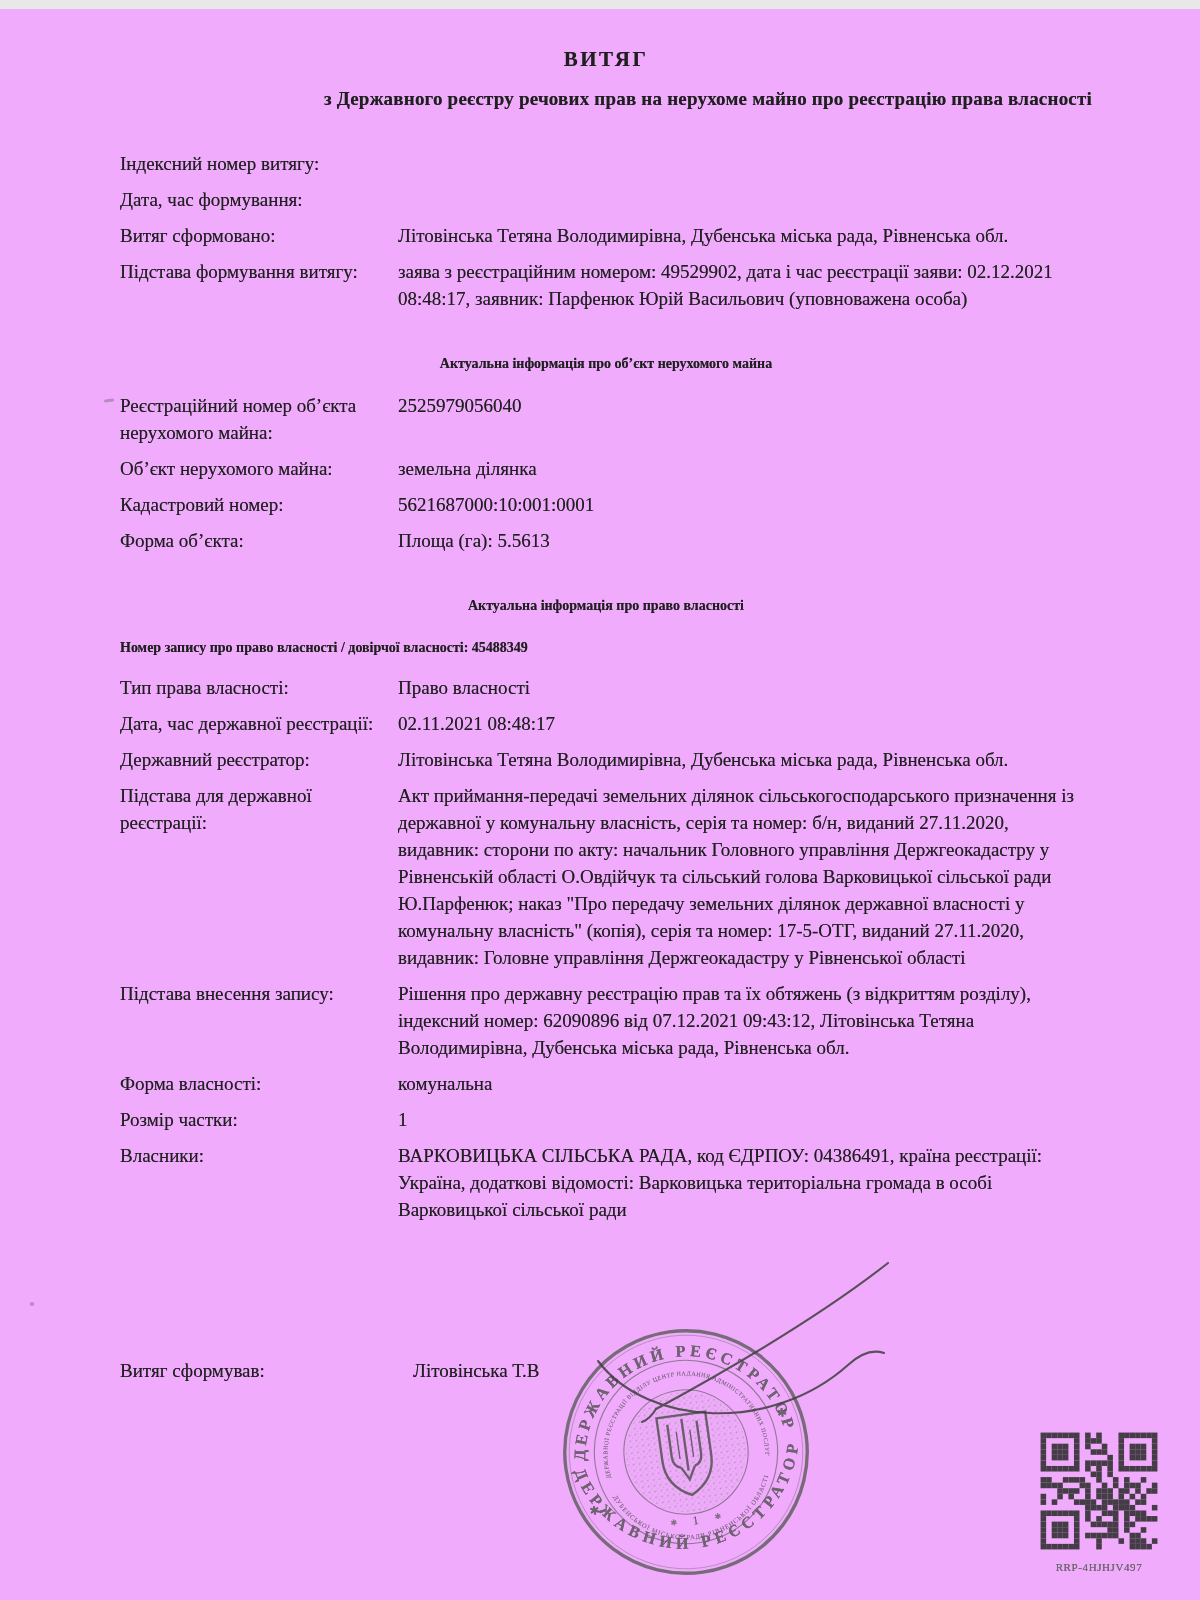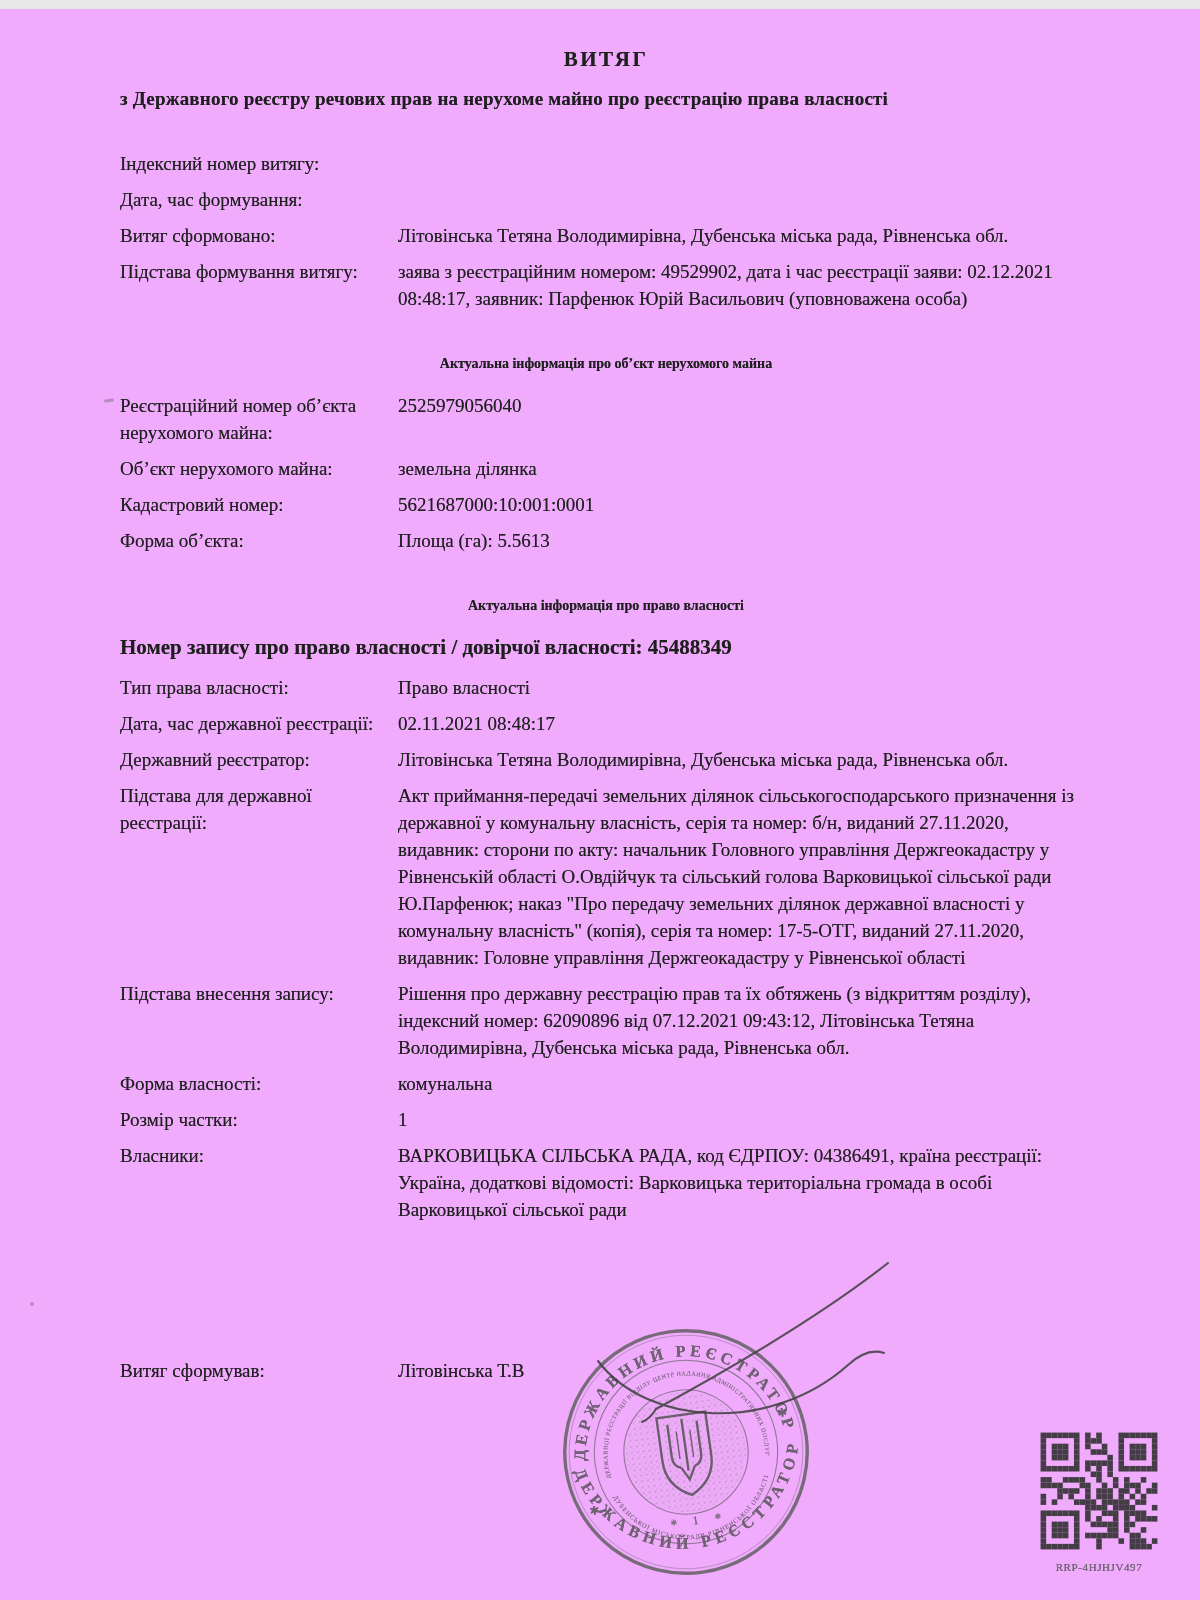--- a/index.html
+++ b/index.html
@@ -5,28 +5,28 @@
   html,body{margin:0;padding:0;background:#e8e8e8;}
   .page{
     position:relative;width:1200px;height:1600px;margin:9px auto;
     background:#f0abfc;overflow:hidden;
     font-family:"Liberation Serif","DejaVu Serif",serif;
     color:#1f1f1f;
     text-shadow:0 0 .45px rgba(40,40,40,.65);
   }
   .content{position:absolute;left:120px;top:30px;width:972px;}
   .title{font-size:21px;font-weight:bold;text-align:center;letter-spacing:2.5px;margin:8px 0 16px;}
-  .subtitle{font-size:19px;font-weight:bold;text-align:left;letter-spacing:.2px;margin:0 0 40px;}
+  .subtitle{font-size:19px;font-weight:bold;text-align:right;letter-spacing:.2px;margin:0 0 40px;}
   .rows{width:100%;}
   .row{display:flex;align-items:flex-start;margin-bottom:9px;font-size:19px;line-height:27px;}
   .row .label{flex:0 0 268px;padding-right:10px;}
   .row .value{flex:1;max-width:705px;}
   .section-heading{font-size:14px;font-weight:bold;text-align:center;margin:44px 0 20px;}
-  .record-line{font-size:21px;font-weight:bold;line-height:27px;margin:0 0 13px;}
-  .footer-row{position:absolute;left:120px;top:1348px;width:972px;display:flex;font-size:19px;line-height:27px;}
+  .record-line{font-size:14px;font-weight:bold;line-height:27px;margin:0 0 13px;}
+  .footer-row{position:absolute;left:120px;top:1348px;width:972px;display:flex;font-size:19px;line-height:27px;gap:15px;}
   .footer-row .label{flex:0 0 268px;padding-right:10px;}
   .stamp{position:absolute;left:548px;top:1305px;width:276px;height:276px;opacity:.82;}
   .sig-overlay{position:absolute;left:0;top:0;width:1200px;height:1600px;pointer-events:none;}
   .qr{position:absolute;left:1034px;top:1418px;width:130px;text-align:center;}
   .qr svg{width:128px;height:128px;opacity:.88;}
   .qr-caption{font-size:11px;color:#6b6b6b;letter-spacing:.6px;margin-top:2px;}
   .speck{position:absolute;background:rgba(70,70,70,.32);}
   .speck-dash{left:104px;top:390px;width:10px;height:2.5px;border-radius:2px;transform:rotate(-7deg);}
   .speck-dot{left:30px;top:1293px;width:4px;height:4px;border-radius:50%;}
 </style>

